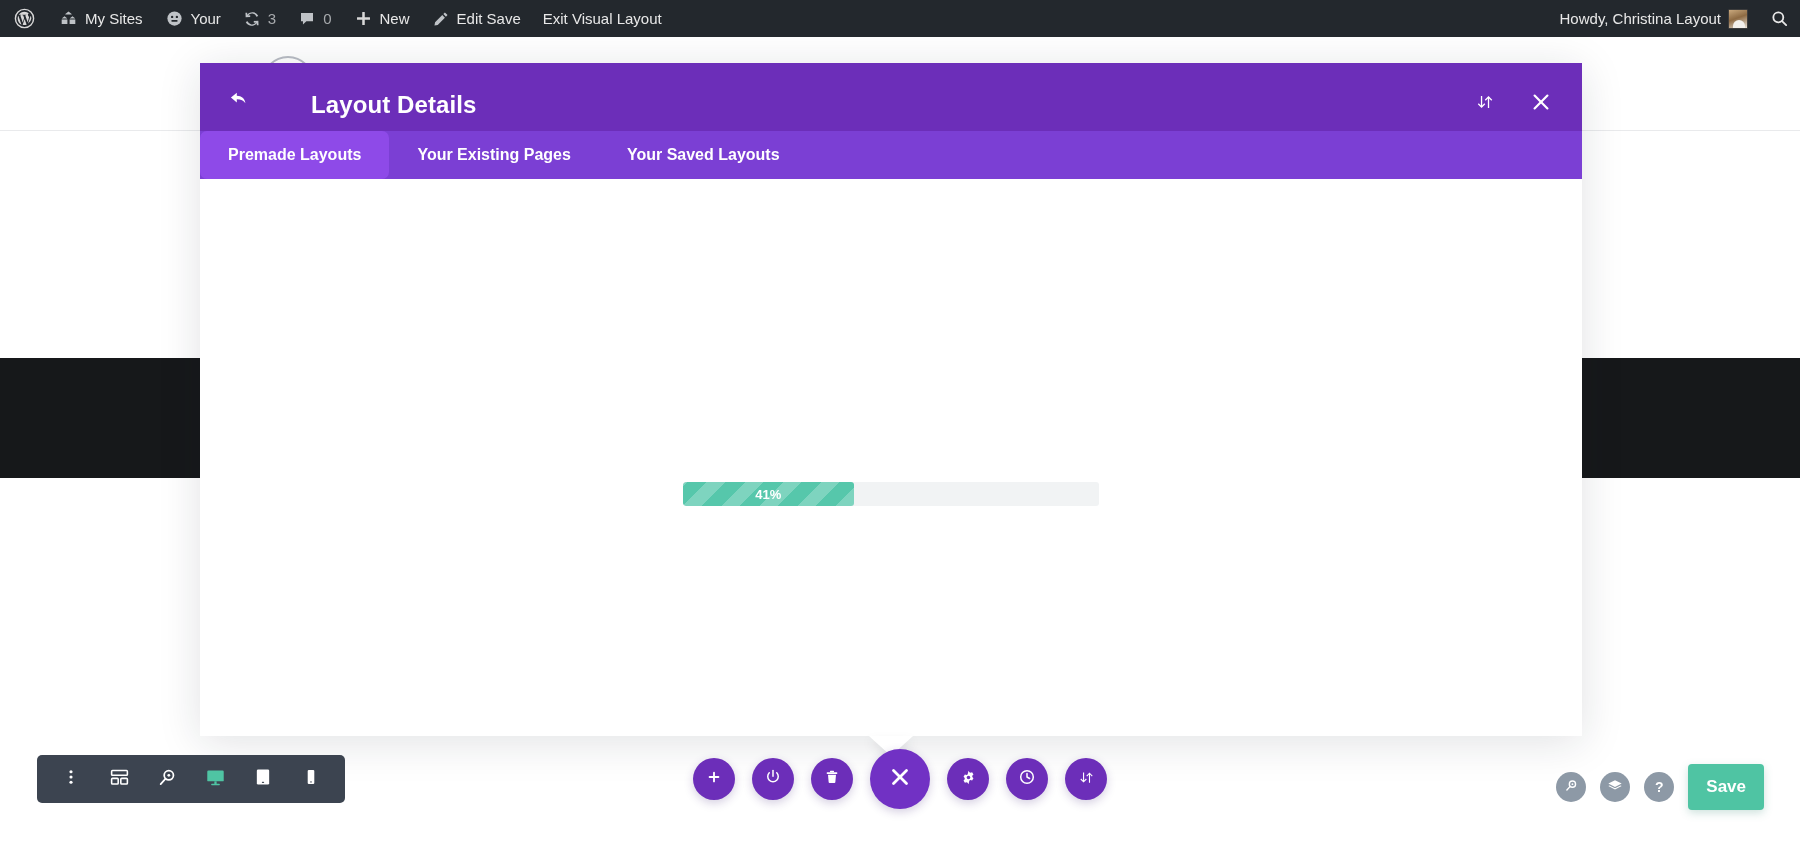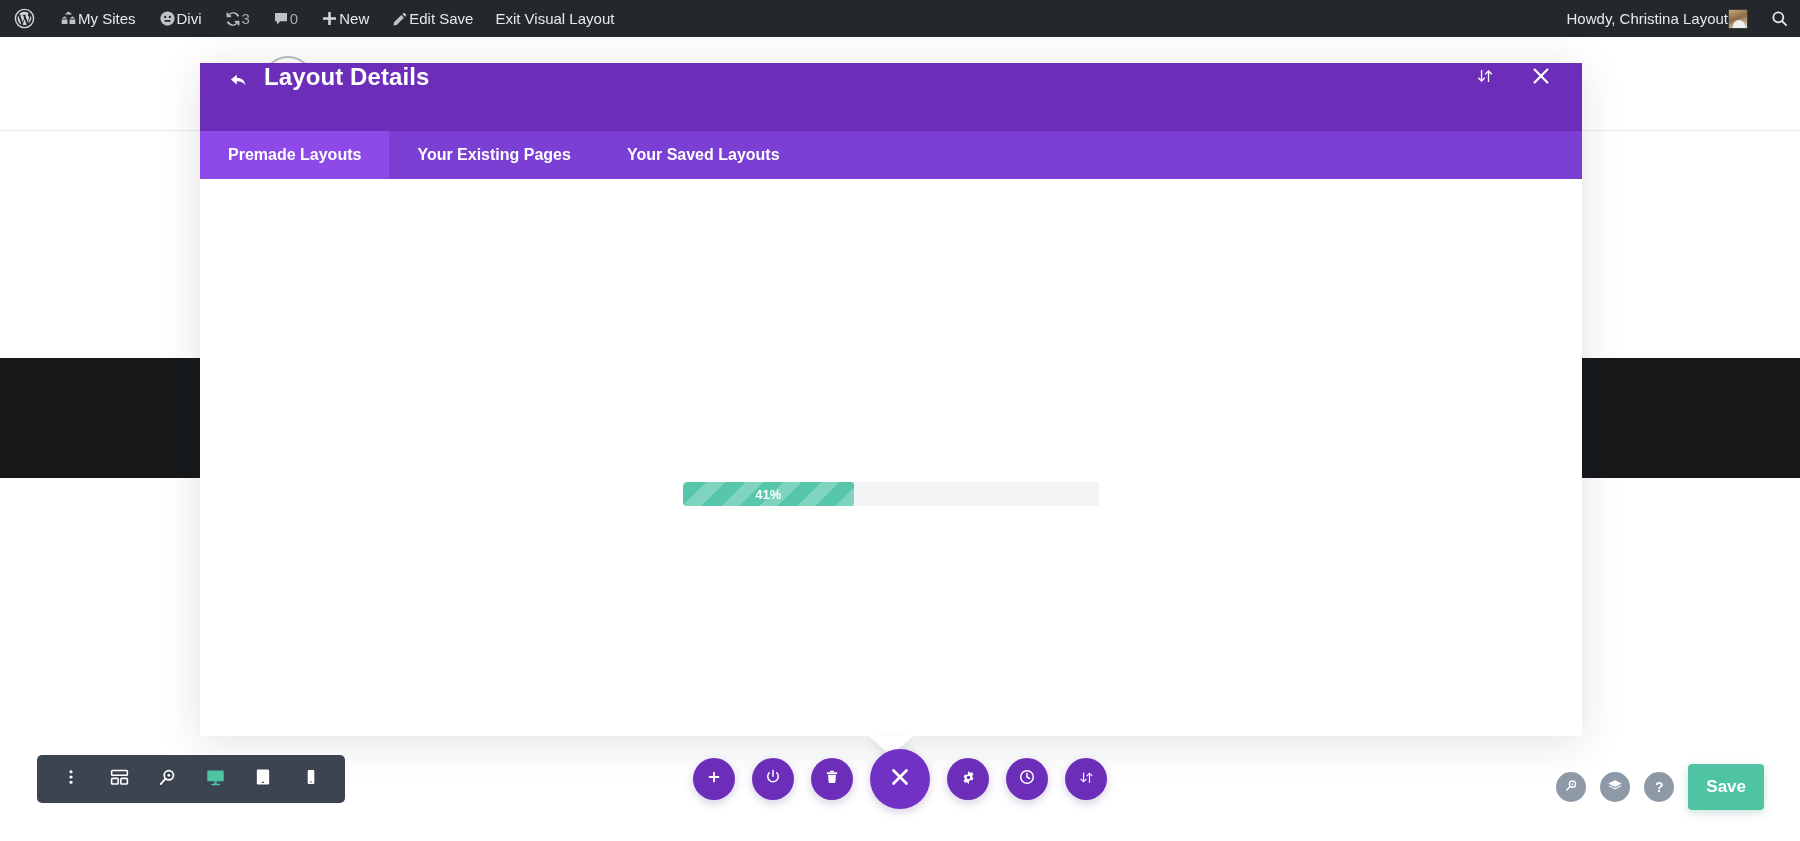--- a/index.html
+++ b/index.html
@@ -16,21 +16,21 @@
     width: 1800px; height: 37px;
     background: #23282d;
     color: #dcdcdc;
     display: flex; align-items: center;
     font-size: 15px;
     z-index: 500;
   }
   .ab-left { display: flex; align-items: center; height: 37px; }
   .ab-right { display: flex; align-items: center; height: 37px; margin-left: auto; }
   .ab-item {
-    display: flex; align-items: center; 
+    display: flex; align-items: center; gap: 7px;
     height: 37px; padding: 0 11px;
     color: #e8e8e8; white-space: nowrap;
     font-size: 15px;
   }
   .ab-item.logo { padding: 0 13px 0 14px; }
   .ab-icon { display: inline-flex; align-items: center; justify-content: center; }
   .ab-icon svg { display: block; }
   .ab-count { color: #a7aaad; }
   .ab-avatar {
     width: 20px; height: 20px; border-radius: 1px;
@@ -64,38 +64,39 @@
   #modal-pointer{
     position:absolute; left:50%; top:673px; transform:translateX(-50%);
     width:0; height:0;
     border-left:22px solid transparent;
     border-right:22px solid transparent;
     border-top:20px solid #ffffff;
     filter: drop-shadow(0 5px 5px rgba(24,32,48,0.09));
   }
   .modal-header {
     height:68px; background:#6c2eb9;
-    display:flex; align-items:flex-start; padding:0 22px 2px 20px;
+    display:flex; align-items:flex-end; padding:0 22px 12px 20px;
     color:#fff;
+    gap:47px;
   }
   .mh-back { width:38px; height:38px; display:flex; align-items:center; justify-content:center; }
   .mh-title { font-size:24px; font-weight:700; letter-spacing:.1px; margin-left:6px; }
   .mh-actions { margin-left:auto; display:flex; align-items:center; gap:26px; padding-right:4px; }
   .mh-btn { width:30px; height:30px; display:flex; align-items:center; justify-content:center; }
 
   .modal-tabs {
     height:48px; background:#7b3fd4;
     display:flex; align-items:stretch;
   }
   .tab {
     display:flex; align-items:center; justify-content:center;
     padding:0 28px; color:#ffffff; font-size:16px; font-weight:700;
     white-space:nowrap;
   }
-  .tab.active { background:#8e4ae8; }
+  .tab.active { background:#8e4ae8;border-radius:7px; }
 
   .modal-body { height:557px; position:relative; background:#fff; }
 
   
   .progress-wrap{
     position:absolute; left:50%; top:303px; transform:translateX(-50%);
     width:416px; height:24px;
     background:#f1f3f4; border-radius:3px; overflow:hidden;
   }
   .progress-fill{
@@ -205,21 +206,21 @@
 
     <div class="ab-item">
       <span class="ab-icon">
         <svg width="19" height="19" viewBox="0 0 24 24" fill="none">
           <circle cx="12" cy="12" r="9" fill="#bfc3c7"></circle>
           <circle cx="9" cy="10" r="1.5" fill="#23282d"></circle>
           <circle cx="15" cy="10" r="1.5" fill="#23282d"></circle>
           <rect x="8" y="14" width="8" height="2" rx="1" fill="#23282d"></rect>
         </svg>
       </span>
-      <span>Divi</span>
+      <span>Your</span>
     </div>
 
     <div class="ab-item">
       <span class="ab-icon">
         <svg width="18" height="18" viewBox="0 0 24 24" fill="#bfc3c7">
           <path d="M20.3 8.1A8.5 8.5 0 0 0 5.7 6.3l-.1-2.8-2.3.1.25 6.1 6.1-.25-.1-2.3-2.6.1a6.2 6.2 0 0 1 10.9 1.6l2.45-.75zM3.7 15.9a8.5 8.5 0 0 0 14.6 1.8l.1 2.8 2.3-.1-.25-6.1-6.1.25.1 2.3 2.6-.1a6.2 6.2 0 0 1-10.9-1.6l-2.45.75z"></path>
         </svg>
       </span>
       <span class="ab-count">3</span>
     </div>

